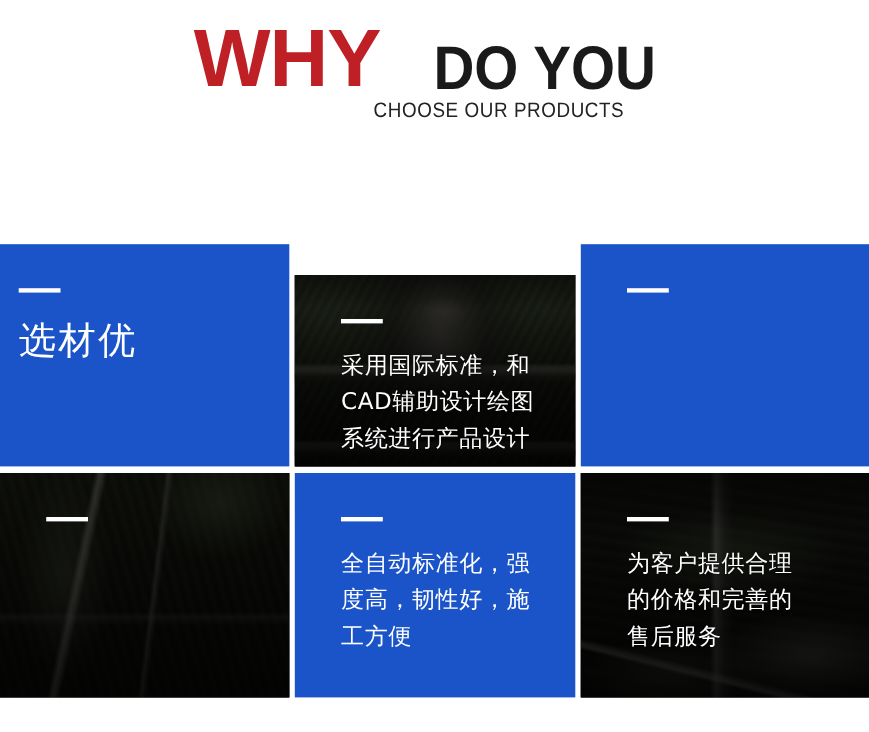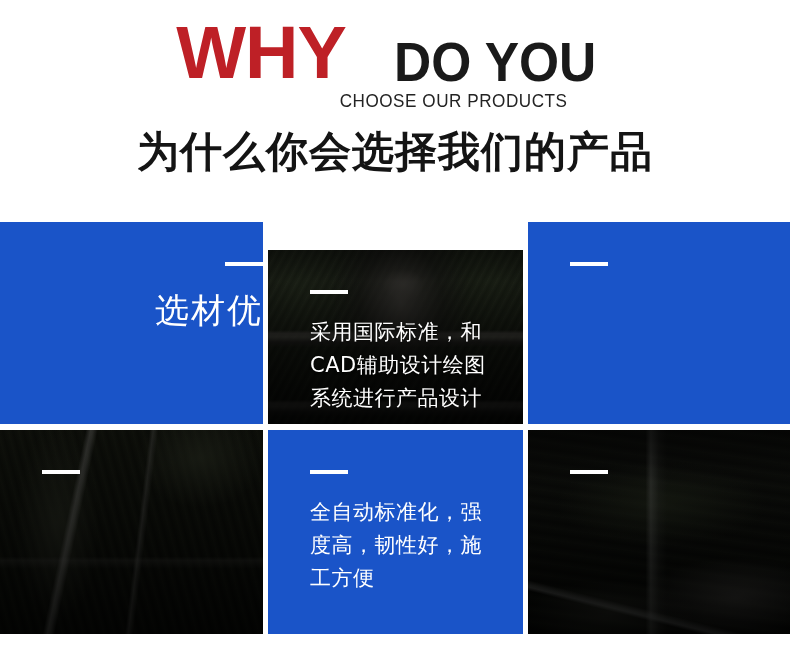--- a/index.html
+++ b/index.html
@@ -189,23 +189,23 @@
     height: 100%;
     box-sizing: border-box;
     padding-left: 42px;
     padding-right: 16px;
     display: flex;
     flex-direction: column;
     justify-content: flex-start;
   }
 
   .cell-inner.align-center {
-    padding-left: 0;
+    padding-left: 17px;
     padding-right: 0;
-    align-items: flex-end;
+    align-items: flex-start;
   }
 
   .dash {
     width: 38px;
     height: 4px;
     background: #ffffff;
     margin-top: 40px;
     margin-bottom: 22px;
     flex: none;
   }
@@ -245,21 +245,20 @@
 
     <div class="title-row">
       <span class="title-why">WHY</span>
       <span class="title-doyou">DO YOU</span>
     </div>
 
     <div class="title-sub-en">
       <span>CHOOSE OUR PRODUCTS</span>
     </div>
 
-    <div class="title-cn">为什么你会选择我们的产品</div>
 
   </div>
 
   <div class="grid">
 
     <div class="cell cell-blue">
       <div class="cell-inner align-center">
         <div class="dash"></div>
         <div class="cell-text big onblue">选材优</div>
       </div>
@@ -291,18 +290,21 @@
         <div class="dash"></div>
         <div class="cell-text onblue">全自动标准化，强
 度高，韧性好，施
 工方便</div>
       </div>
     </div>
 
     <div class="cell cell-photo photo-road">
       <div class="cell-inner">
         <div class="dash"></div>
+        <div class="cell-text">为客户提供合理
+的价格和完善的
+售后服务</div>
       </div>
     </div>
 
   </div>
 
 </div>
 
 </body></html>

